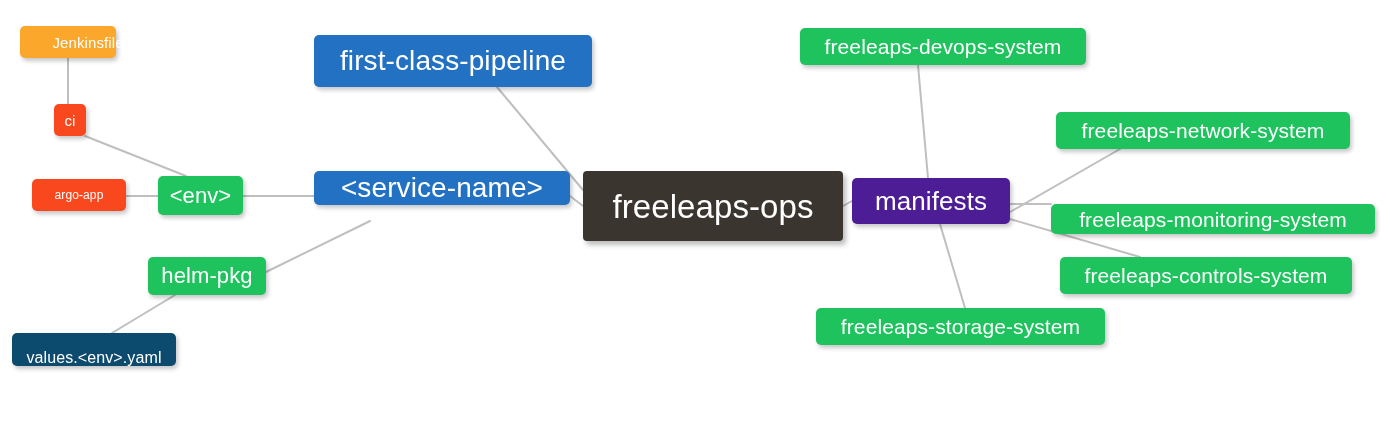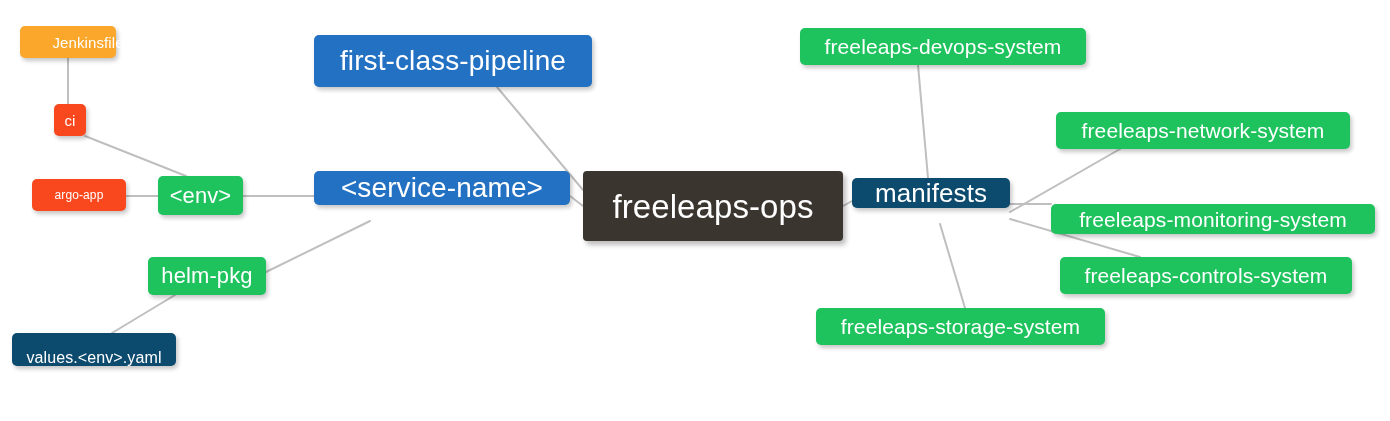--- a/index.html
+++ b/index.html
@@ -75,21 +75,21 @@
   <div id="node-layer">
       <div class="mm-node lvl-root root" style="left: 583px; top: 171px; width: 260px; height: 70px; font-size: 33px; background: rgb(59, 53, 47);">
         <span>freeleaps-ops</span>
       </div>
       <div class="mm-node lvl-blue" style="left: 314px; top: 171px; width: 256px; height: 34px; font-size: 28px; background: rgb(35, 113, 194);">
         <span>&lt;service-name&gt;</span>
       </div>
       <div class="mm-node lvl-blue" style="left: 314px; top: 35px; width: 278px; height: 52px; font-size: 28px; background: rgb(35, 113, 194);">
         <span>first-class-pipeline</span>
       </div>
-      <div class="mm-node lvl-blue" style="left: 852px; top: 178px; width: 158px; height: 30px; font-size: 26px; background: #0c4a6e;">
+      <div class="mm-node lvl-blue" style="left: 852px; top: 178px; width: 158px; height: 46px; font-size: 26px; background: #4c1d95;">
         <span>manifests</span>
       </div>
       <div class="mm-node lvl-green" style="left: 158px; top: 176px; width: 85px; height: 39px; font-size: 22px; background: rgb(30, 195, 94);">
         <span>&lt;env&gt;</span>
       </div>
       <div class="mm-node lvl-green" style="left: 148px; top: 257px; width: 118px; height: 38px; font-size: 22px; background: rgb(30, 195, 94); text-align: center;">
         <span>helm-pkg</span>
       </div>
       <div class="mm-node lvl-red" style="left: 54px; top: 104px; width: 32px; height: 32px; font-size: 15px; background: rgb(249, 72, 30);">
         <span>ci</span>

